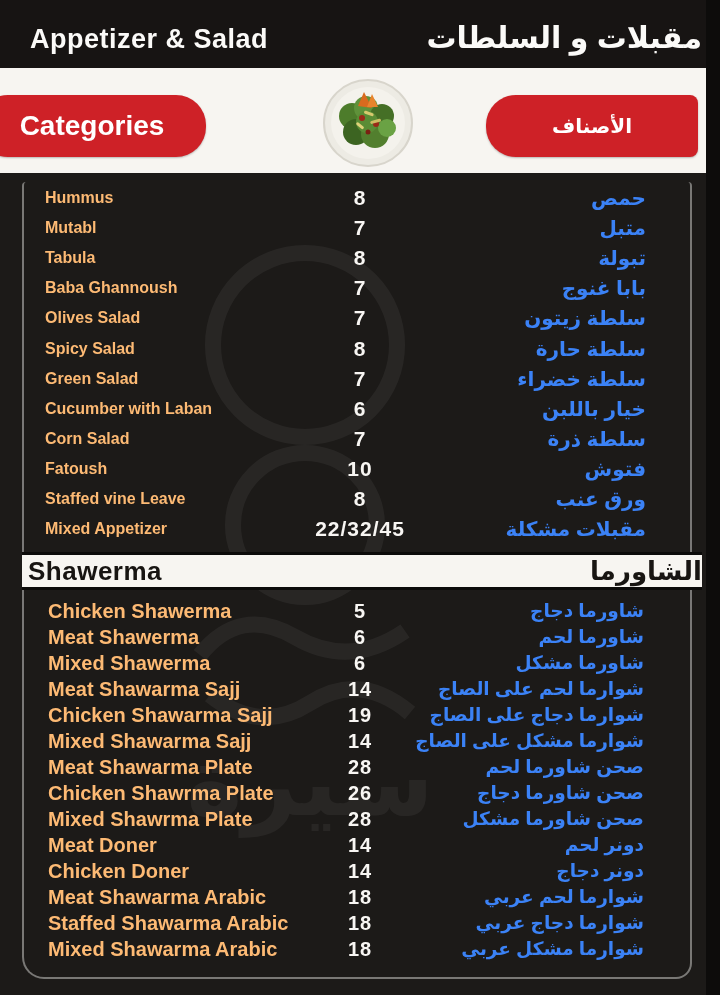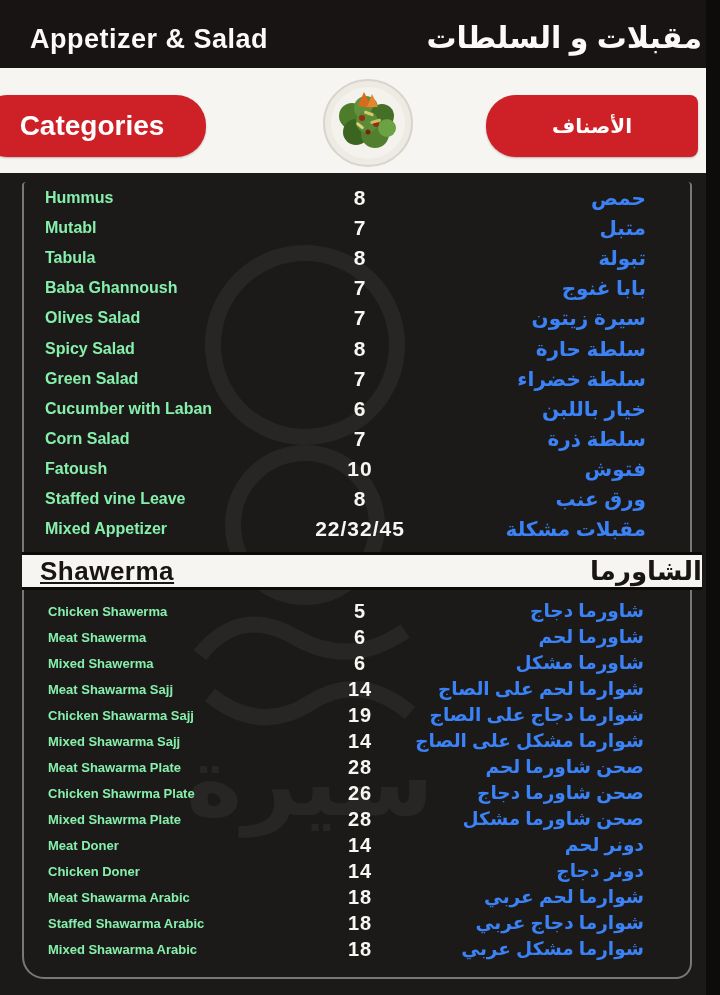--- a/index.html
+++ b/index.html
@@ -39,40 +39,40 @@
   .watermark{position:absolute;left:140px;top:225px;opacity:.05;pointer-events:none;}
   
   .menu-list{position:absolute;left:0;width:706px;}
   .list-appetizers{top:183px;}
   .list-shawerma{top:598px;}
   .menu-row{position:relative;}
   .list-appetizers .menu-row{height:30.1px;}
   .list-shawerma .menu-row{height:26px;}
   .menu-row .name-en{
     position:absolute;left:45px;top:50%;transform:translateY(-50%);
-    color:#86efac;font-size:16px;white-space:nowrap;
+    color:#fdba74;font-size:16px;white-space:nowrap;
   }
   .menu-row .price{
     position:absolute;left:290px;width:140px;top:50%;transform:translateY(-50%);
     color:#f8f6f3;font-size:21px;text-align:center;letter-spacing:1px;
   }
   .menu-row .name-ar{
     position:absolute;right:60px;top:50%;transform:translateY(-50%);
     color:#3b82f6;font-size:20px;direction:rtl;white-space:nowrap;
   }
-  .list-shawerma .menu-row .name-en{left:48px;font-size:13px;text-align:right;}
+  .list-shawerma .menu-row .name-en{left:48px;font-size:20px;text-align:right;}
   .list-shawerma .menu-row .price{font-size:20px;}
   .list-shawerma .menu-row .name-ar{right:62px;font-size:18.5px;}
   
   .section-band{
     position:absolute;left:22px;top:552px;width:680px;height:38px;background:#f7f5f1;
     display:flex;align-items:center;justify-content:space-between;
     border-top:3px solid #0c0b0a;border-bottom:3px solid #0c0b0a;box-sizing:border-box;
   }
-  .section-band .band-en{color:#181512;font-size:26px;padding-left:18px;letter-spacing:.5px;text-decoration:underline;}
+  .section-band .band-en{color:#181512;font-size:26px;padding-left:6px;letter-spacing:.5px;}
   .section-band .band-ar{color:#181512;font-size:26px;direction:rtl;}
 </style>
 </head>
 <body>
 
 <div class="page">
 
   <div class="top-header">
     <div class="title-en">Appetizer &amp; Salad</div>
     <div class="title-ar" dir="rtl">مقبلات و السلطات</div>
@@ -150,21 +150,21 @@
 
       <div class="menu-row">
         <span class="name-en">Baba Ghannoush</span>
         <span class="price">7</span>
         <span class="name-ar">بابا غنوج</span>
       </div>
 
       <div class="menu-row">
         <span class="name-en">Olives Salad</span>
         <span class="price">7</span>
-        <span class="name-ar">سيرة زيتون</span>
+        <span class="name-ar">سلطة زيتون</span>
       </div>
 
       <div class="menu-row">
         <span class="name-en">Spicy Salad</span>
         <span class="price">8</span>
         <span class="name-ar">سلطة حارة</span>
       </div>
 
       <div class="menu-row">
         <span class="name-en">Green Salad</span>

